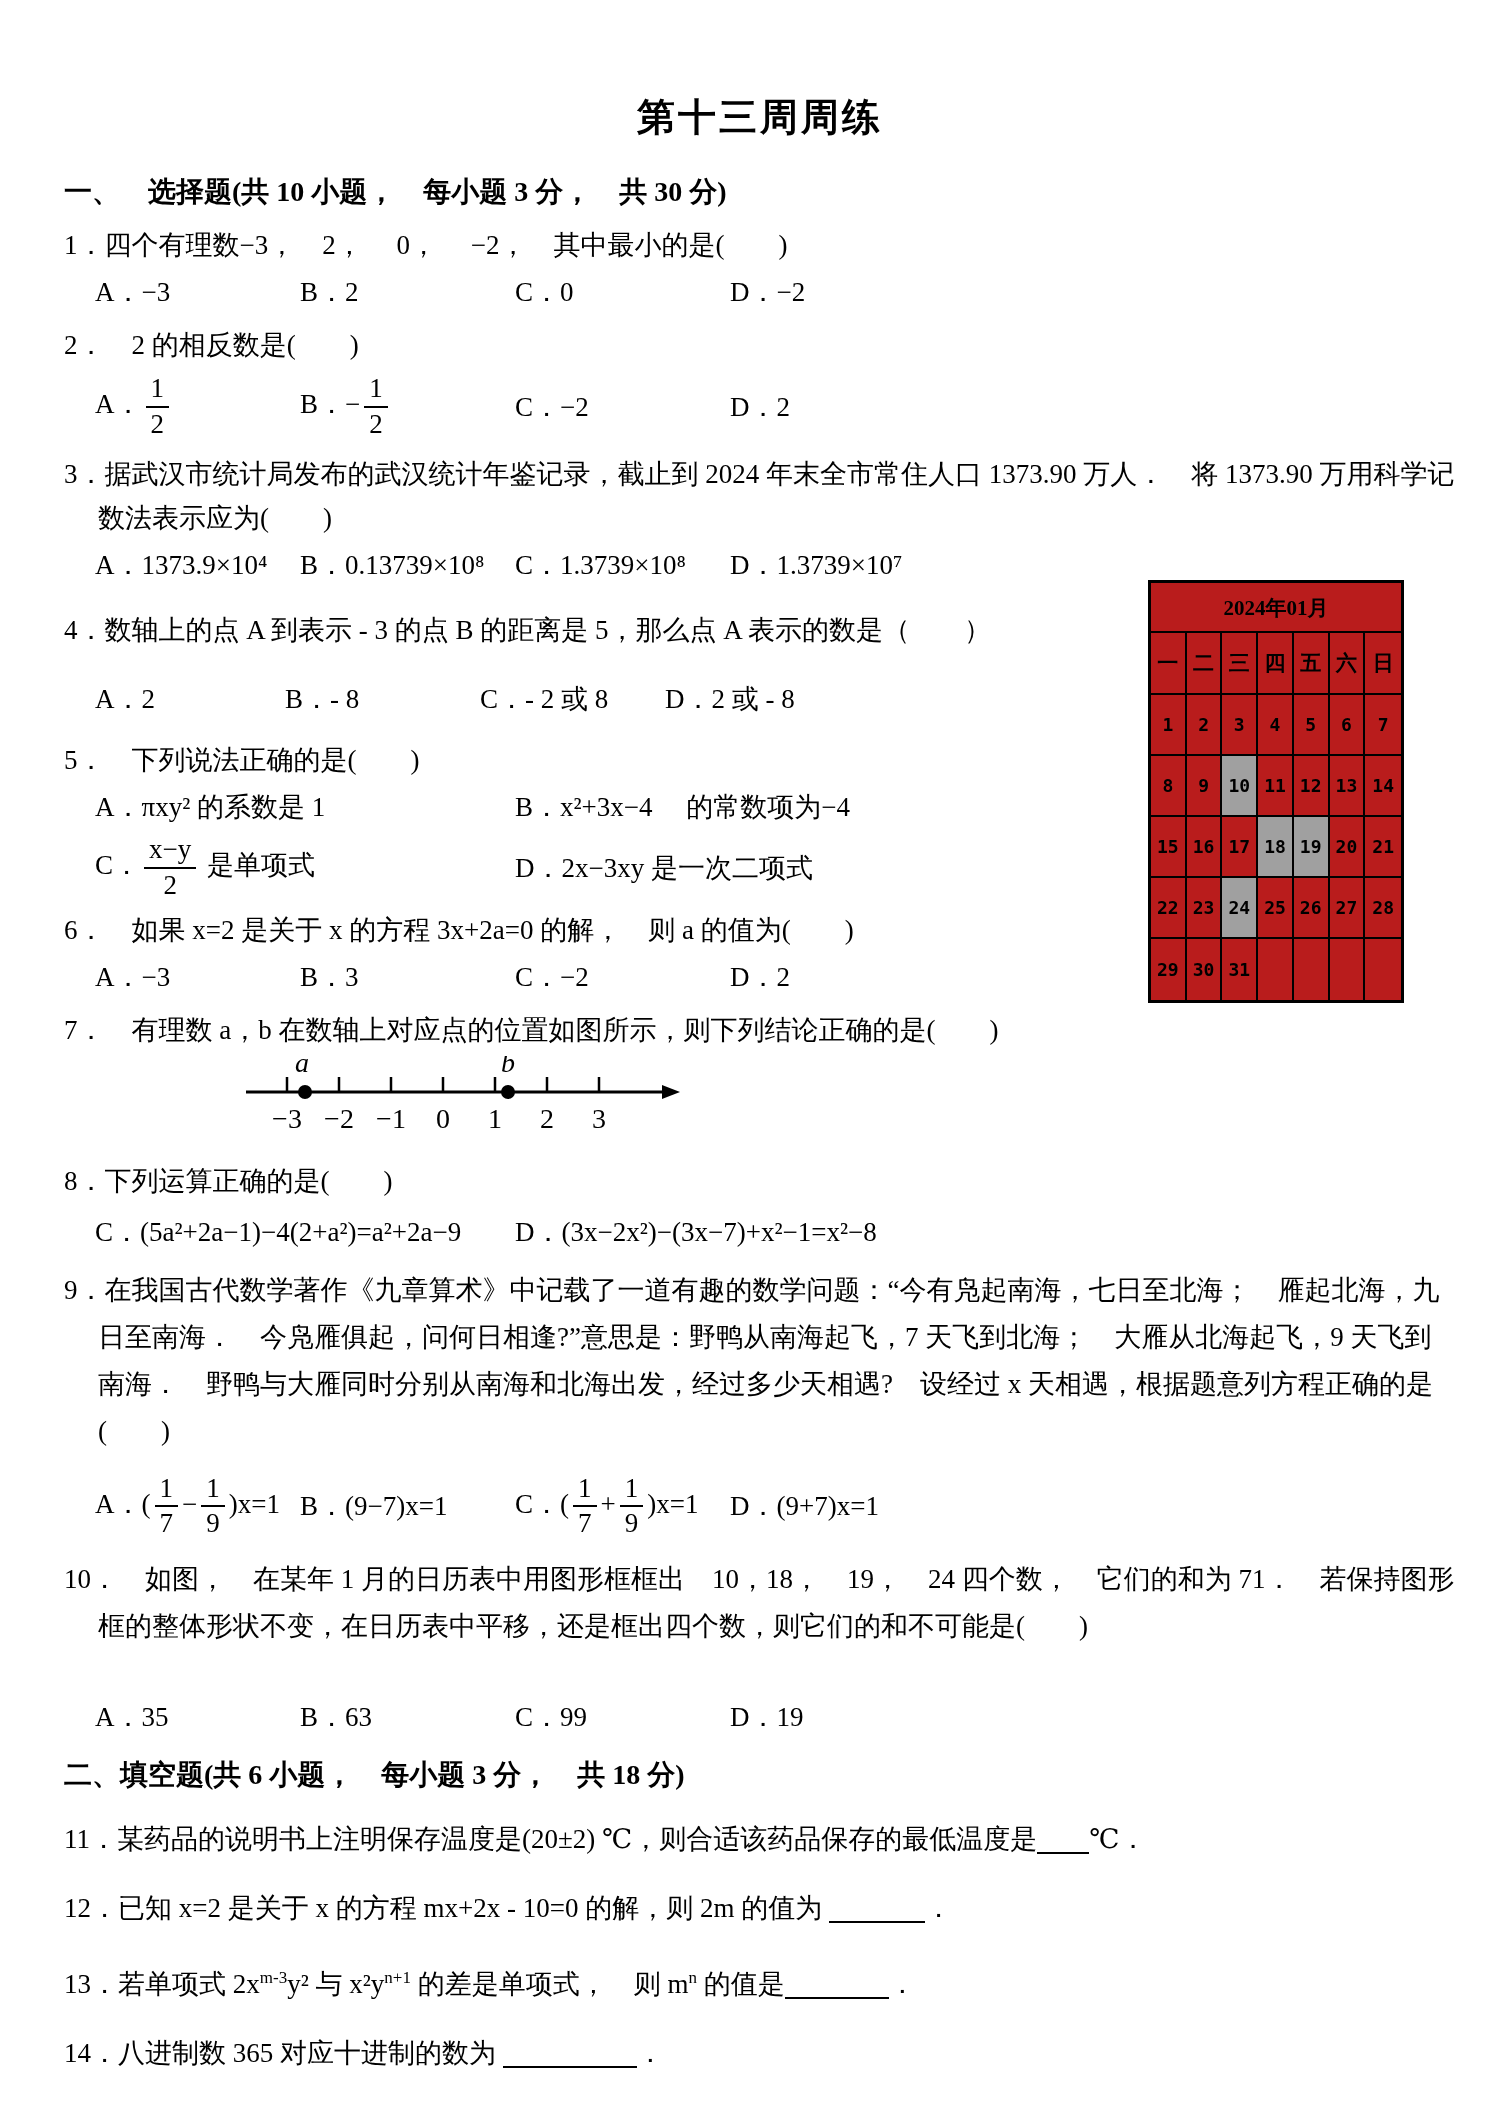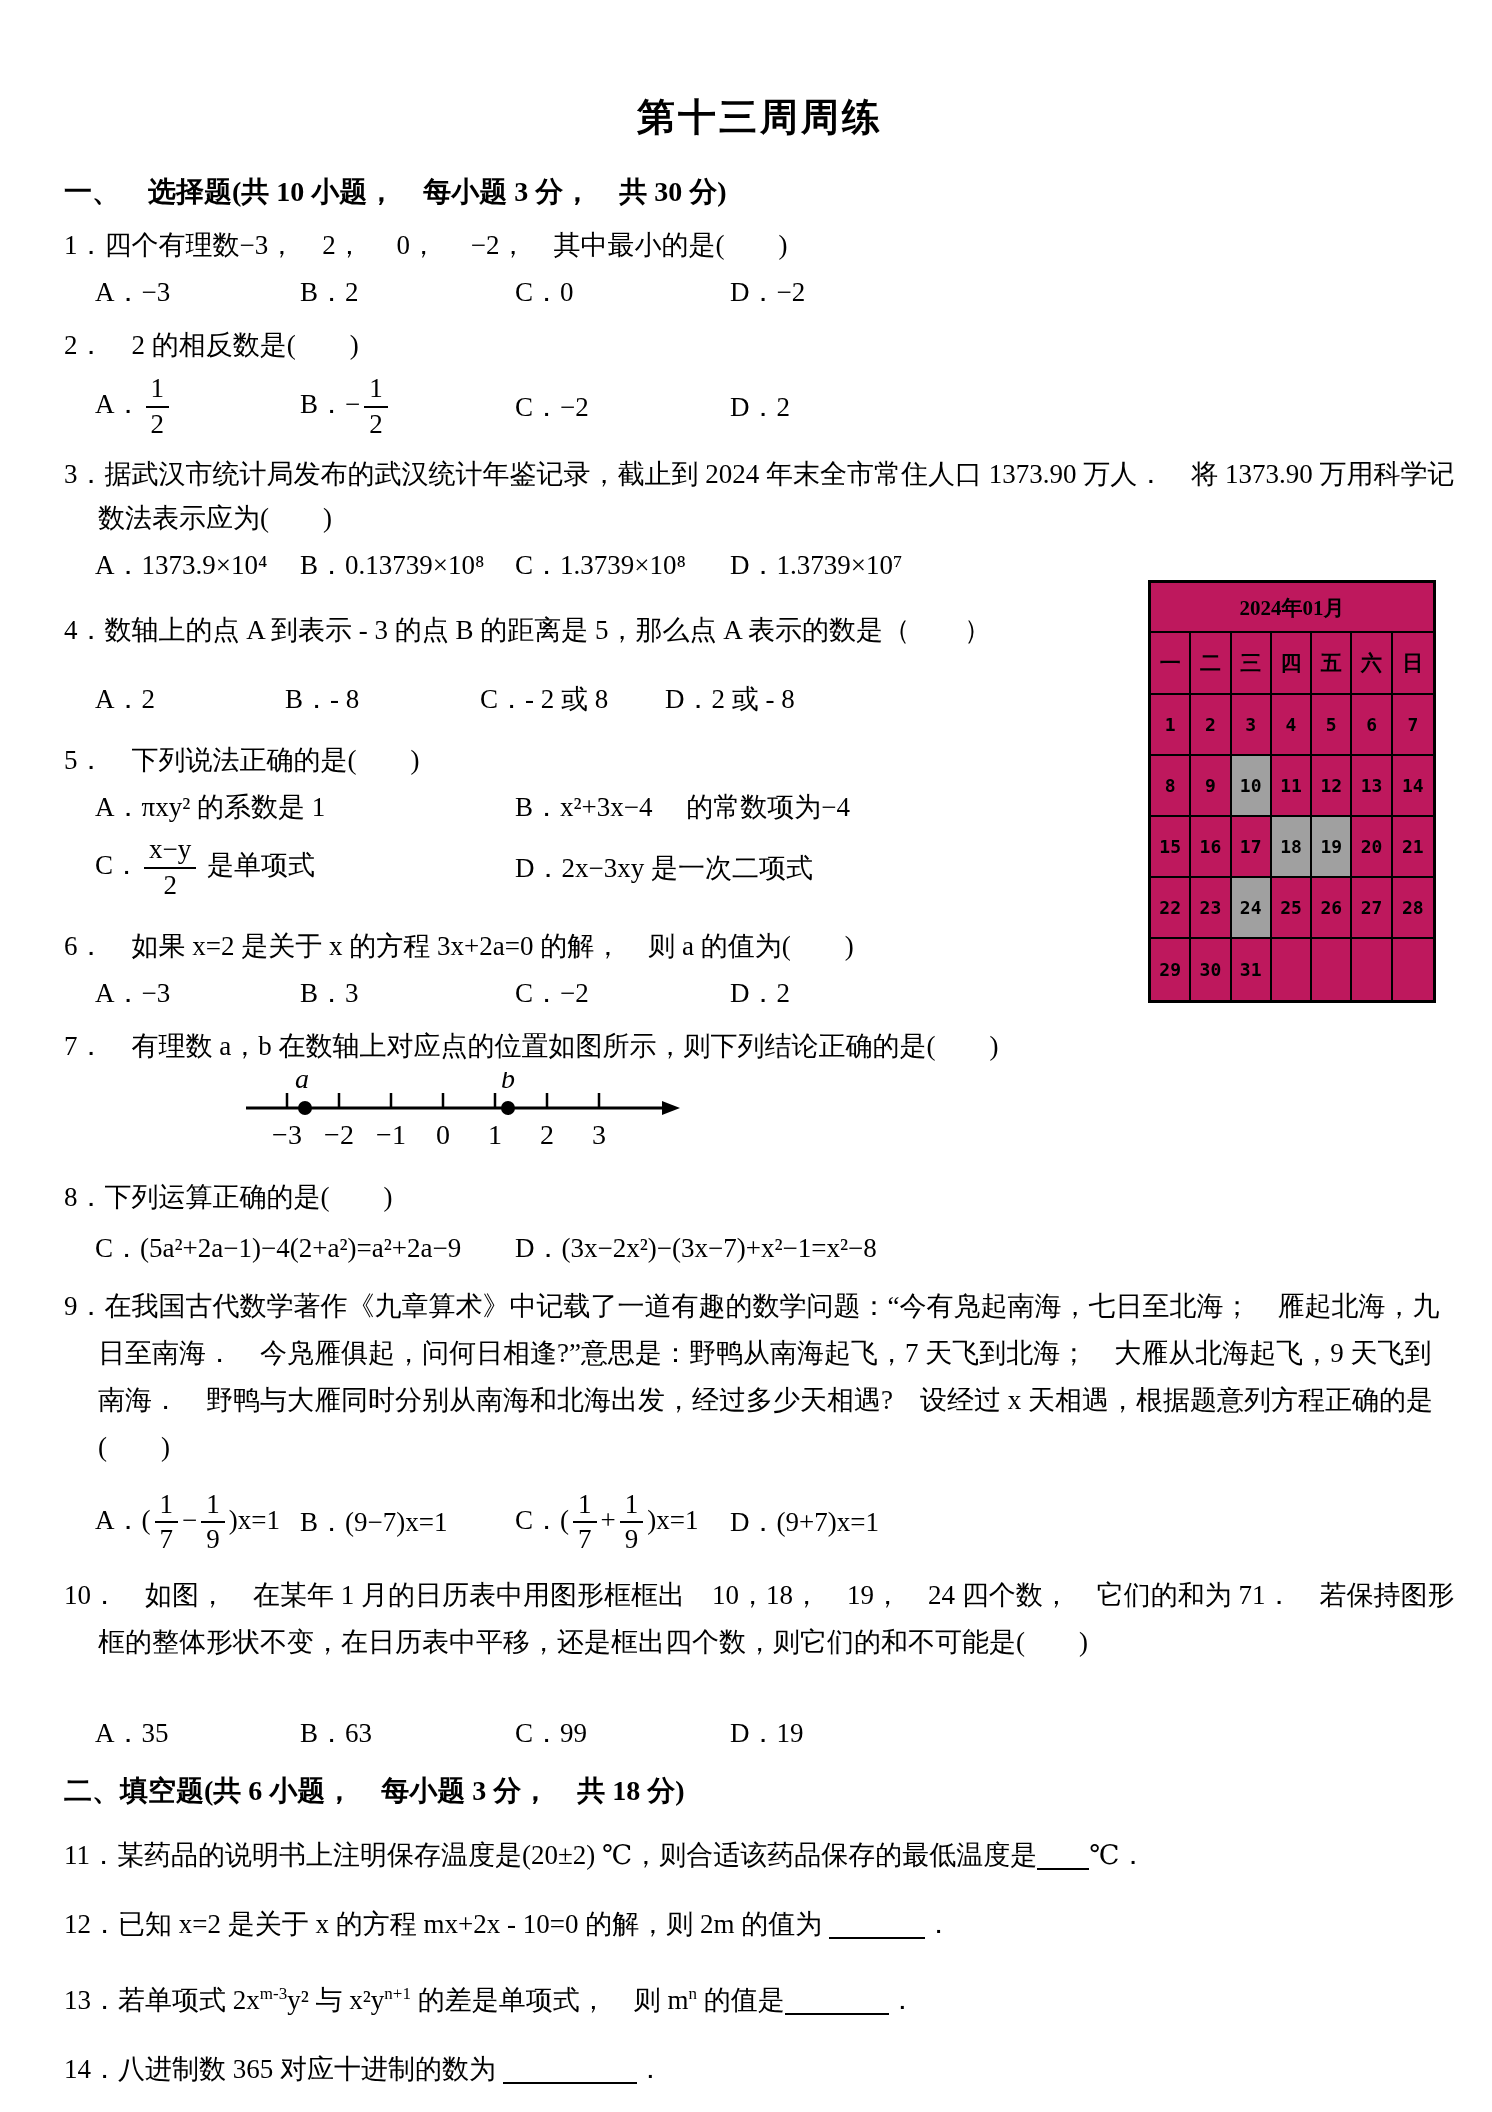--- a/index.html
+++ b/index.html
@@ -22,21 +22,21 @@
   .vcenter { align-items:center; }
   .opt { white-space:nowrap; }
   .frac { display:inline-block; vertical-align:middle; text-align:center; line-height:1.1; margin:3px 4px; }
   .frac .fnum { display:block; border-bottom:2.5px solid #000; padding:0 5px 2px; }
   .frac .fden { display:block; padding:2px 5px 0; }
   sup { font-size:17px; }
   .blank { display:inline-block; border-bottom:2.5px solid #000; height:32px; vertical-align:-6px; }
   .numline { margin:4px 0 0 178px; }
   .fill { line-height:47px; margin:22px 0; padding-left:42px; text-indent:-42px; }
   
-  .calendar { position:absolute; left:1084px; top:514px; width:288px; border:3px solid #000; background:#be185d; }
+  .calendar { position:absolute; left:1084px; top:514px; width:256px; border:3px solid #000; background:#b91c1c; }
   .cal-title { height:50px; line-height:50px; text-align:center; font-size:21px; font-weight:bold;
                border-bottom:2.5px solid #000; }
   .cal-grid { display:grid; grid-template-columns:repeat(7,1fr); }
   .cal-cell { border-right:2.5px solid #000; border-bottom:2.5px solid #000;
               display:flex; align-items:center; justify-content:center;
               height:61px; font-size:18px; font-weight:bold;
               font-family:"DejaVu Sans Mono",monospace; }
   .cal-head { height:62px; font-size:21px; font-family:"Liberation Serif","DejaVu Serif",serif; }
   .cal-cell:nth-child(7n) { border-right:none; }
   .cal-grid .cal-cell:nth-last-child(-n+7) { border-bottom:none; }
@@ -86,21 +86,21 @@
   <div class="q" style="margin-top:18px;">5．　下列说法正确的是(　　)</div>
   <div class="opts2">
     <span class="opt">A．πxy² 的系数是 1</span>
     <span class="opt">B．x²+3x−4　 的常数项为−4</span>
   </div>
   <div class="opts2 vcenter">
     <span class="opt"><span>C．</span><span class="frac"><span class="fnum">x−y</span><span class="fden">2</span></span><span> 是单项式</span></span>
     <span class="opt">D．2x−3xy 是一次二项式</span>
   </div>
 
-  <div class="q" style="margin-top:20px;">6．　如果 x=2 是关于 x 的方程 3x+2a=0 的解，　则 a 的值为(　　)</div>
+  <div class="q" style="margin-top:4px;">6．　如果 x=2 是关于 x 的方程 3x+2a=0 的解，　则 a 的值为(　　)</div>
   <div class="opts4">
     <span class="opt">A．−3</span>
     <span class="opt">B．3</span>
     <span class="opt">C．−2</span>
     <span class="opt">D．2</span>
   </div>
 
   <div class="q">7．　有理数 a，b 在数轴上对应点的位置如图所示，则下列结论正确的是(　　)</div>
   <div class="numline">
     <svg width="450" height="86" viewBox="0 0 450 86">

